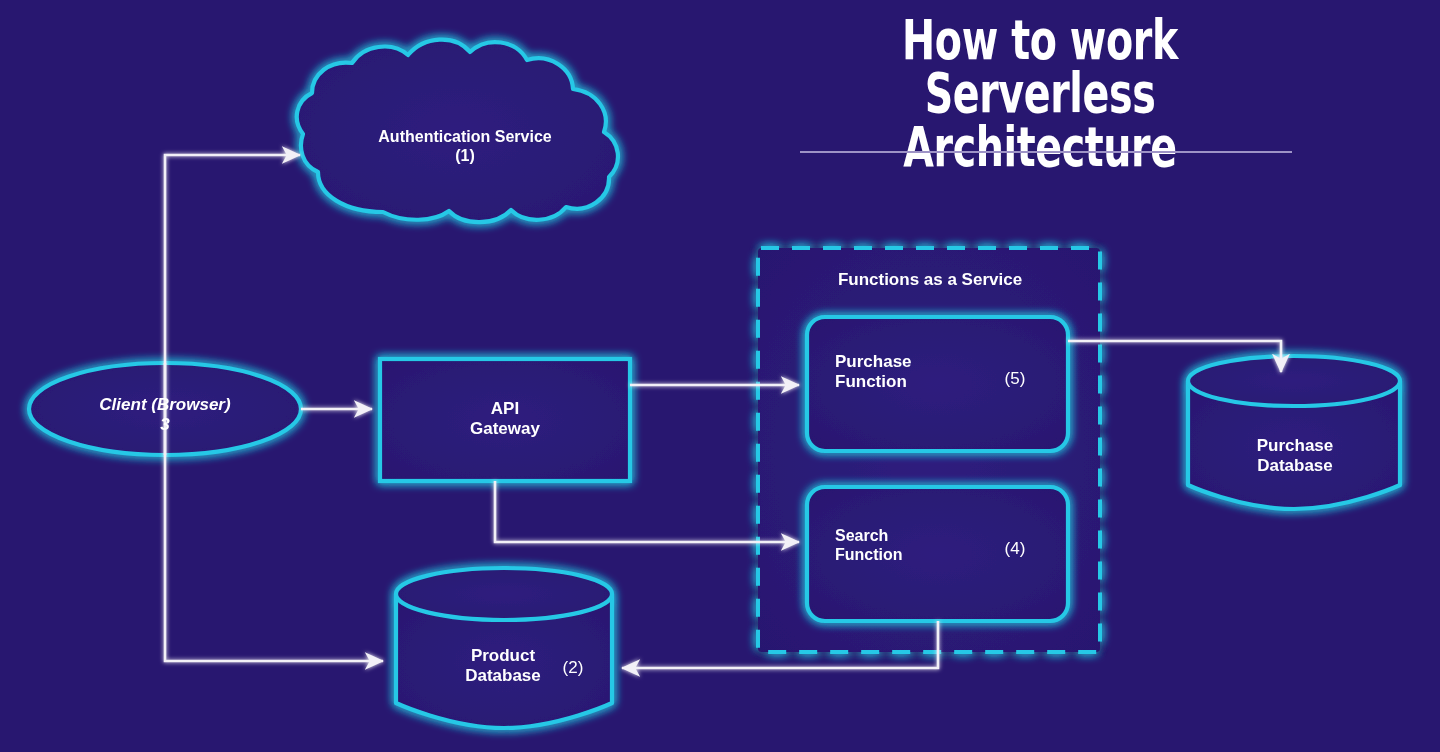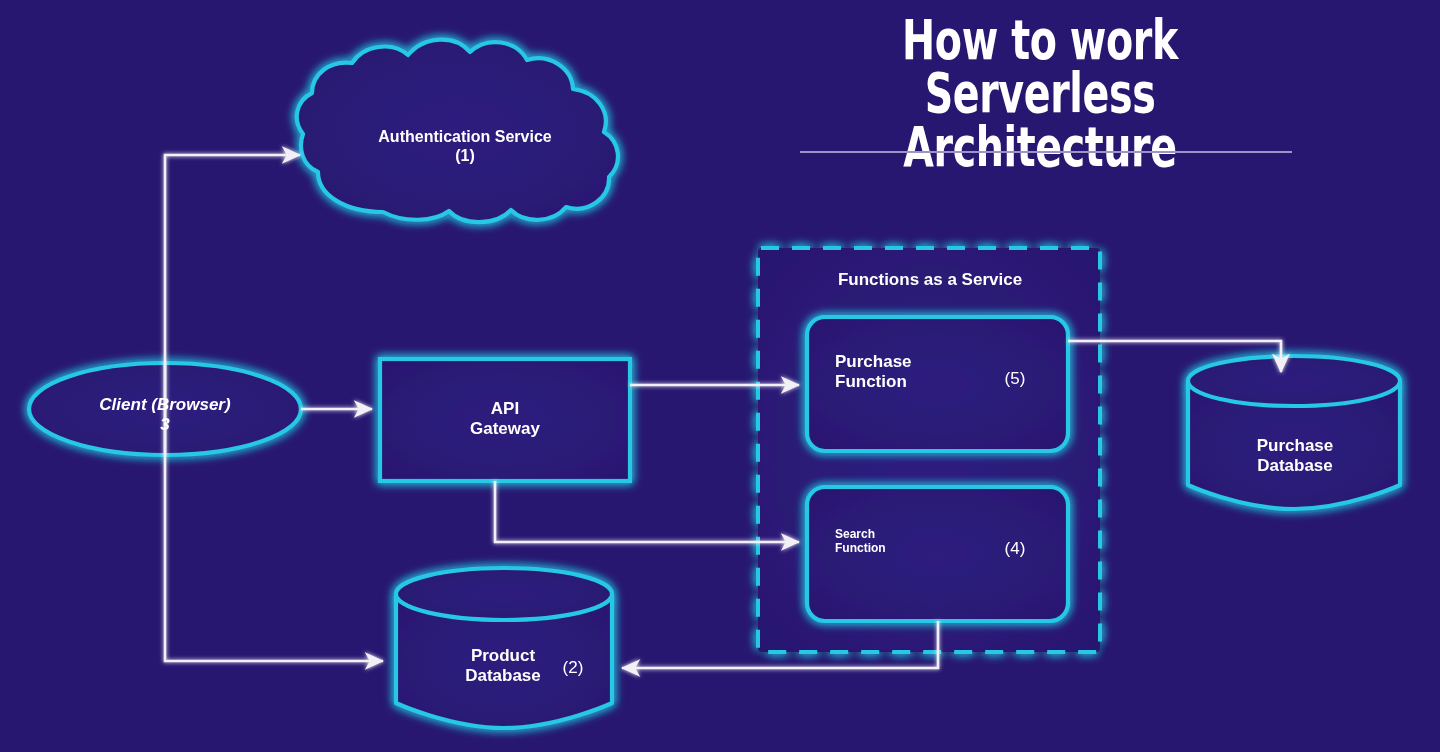--- a/index.html
+++ b/index.html
@@ -43,21 +43,21 @@
     background:#9e93c6;
   }
 
   #auth-label{left:315px;top:128px;width:300px;font-size:16px;font-weight:700;}
   #client-label{left:35px;top:395px;width:260px;font-size:17px;font-weight:700;font-style:italic;}
   #api-label{left:380px;top:399px;width:250px;font-size:17px;font-weight:700;}
   #faas-label{left:760px;top:270px;width:340px;font-size:17px;font-weight:700;}
 
   #purchase-fn-label{left:835px;top:352px;width:160px;font-size:17px;font-weight:700;text-align:left;}
   #purchase-fn-num{left:985px;top:369px;width:60px;font-size:17px;font-weight:400;}
-  #search-fn-label{left:835px;top:527px;width:160px;font-size:12px;font-weight:700;text-align:left;}
+  #search-fn-label{left:835px;top:527px;width:160px;font-size:16px;font-weight:700;text-align:left;}
   #search-fn-num{left:985px;top:539px;width:60px;font-size:17px;font-weight:400;}
 
   #product-db-label{left:428px;top:646px;width:150px;font-size:17px;font-weight:700;text-align:center;}
   #product-db-num{left:548px;top:658px;width:50px;font-size:17px;font-weight:400;}
   #purchase-db-label{left:1215px;top:436px;width:160px;font-size:17px;font-weight:700;}
 </style>
 </head>
 <body>
 
 <div id="stage">

